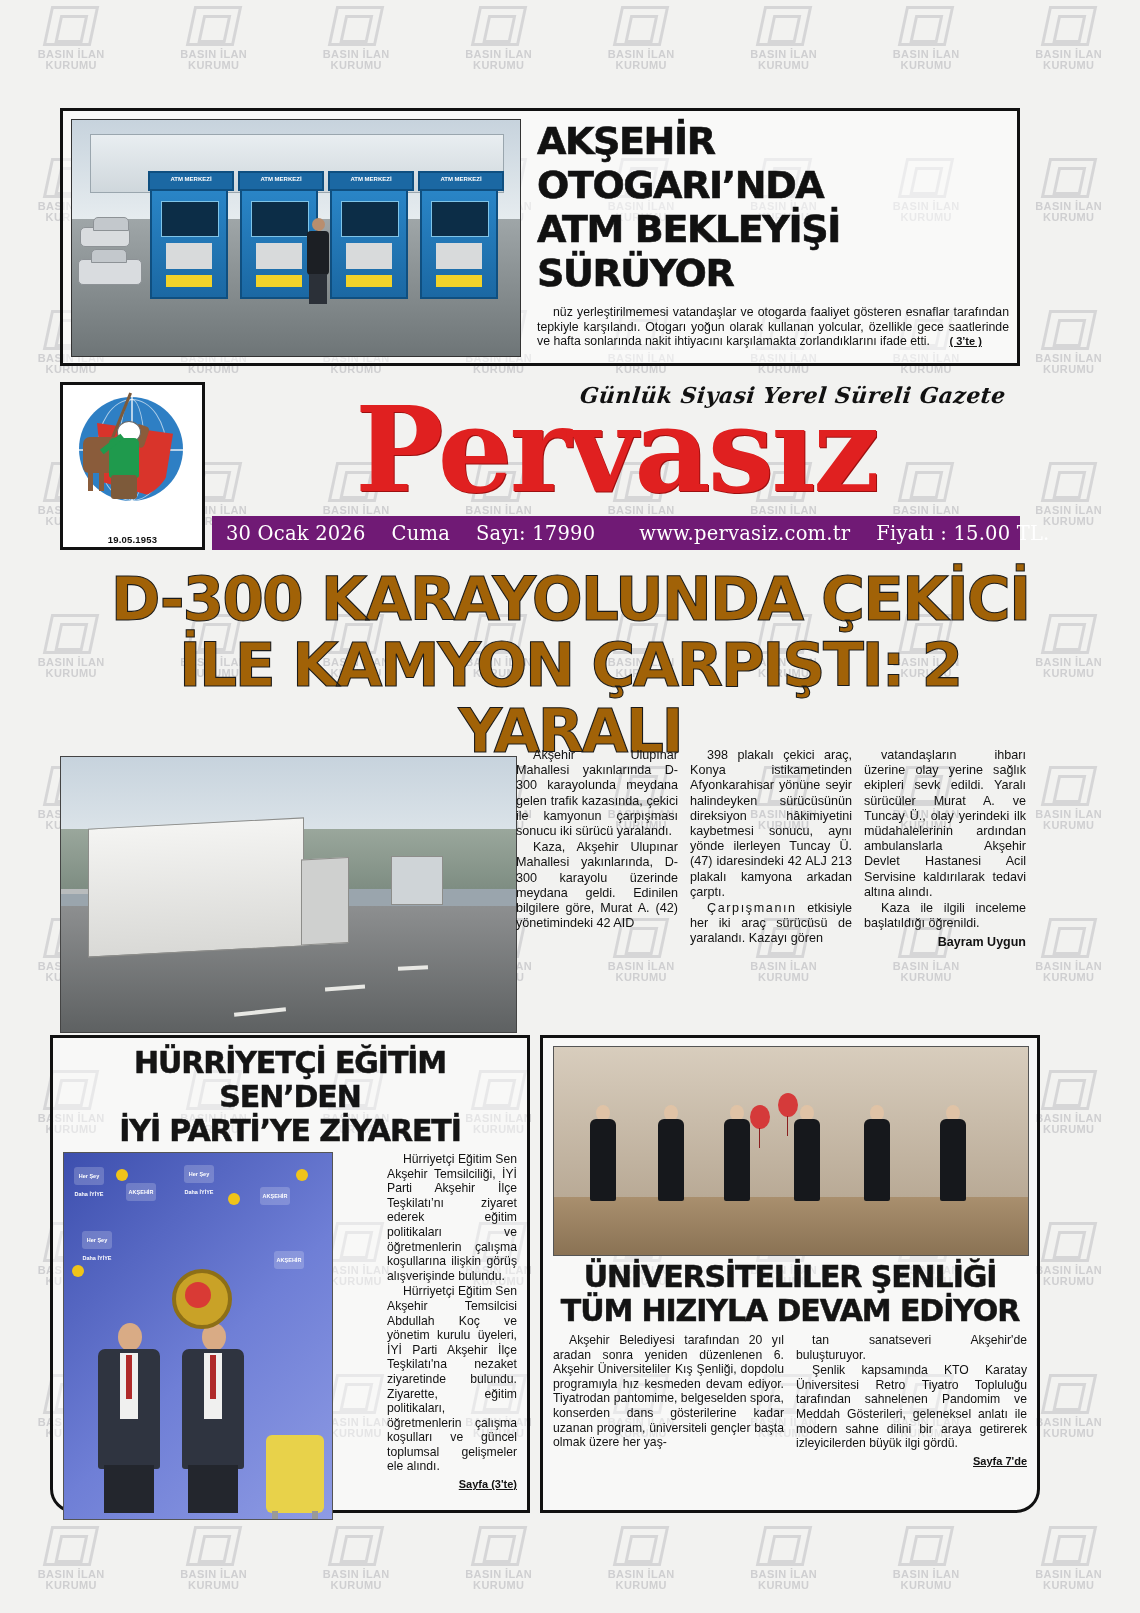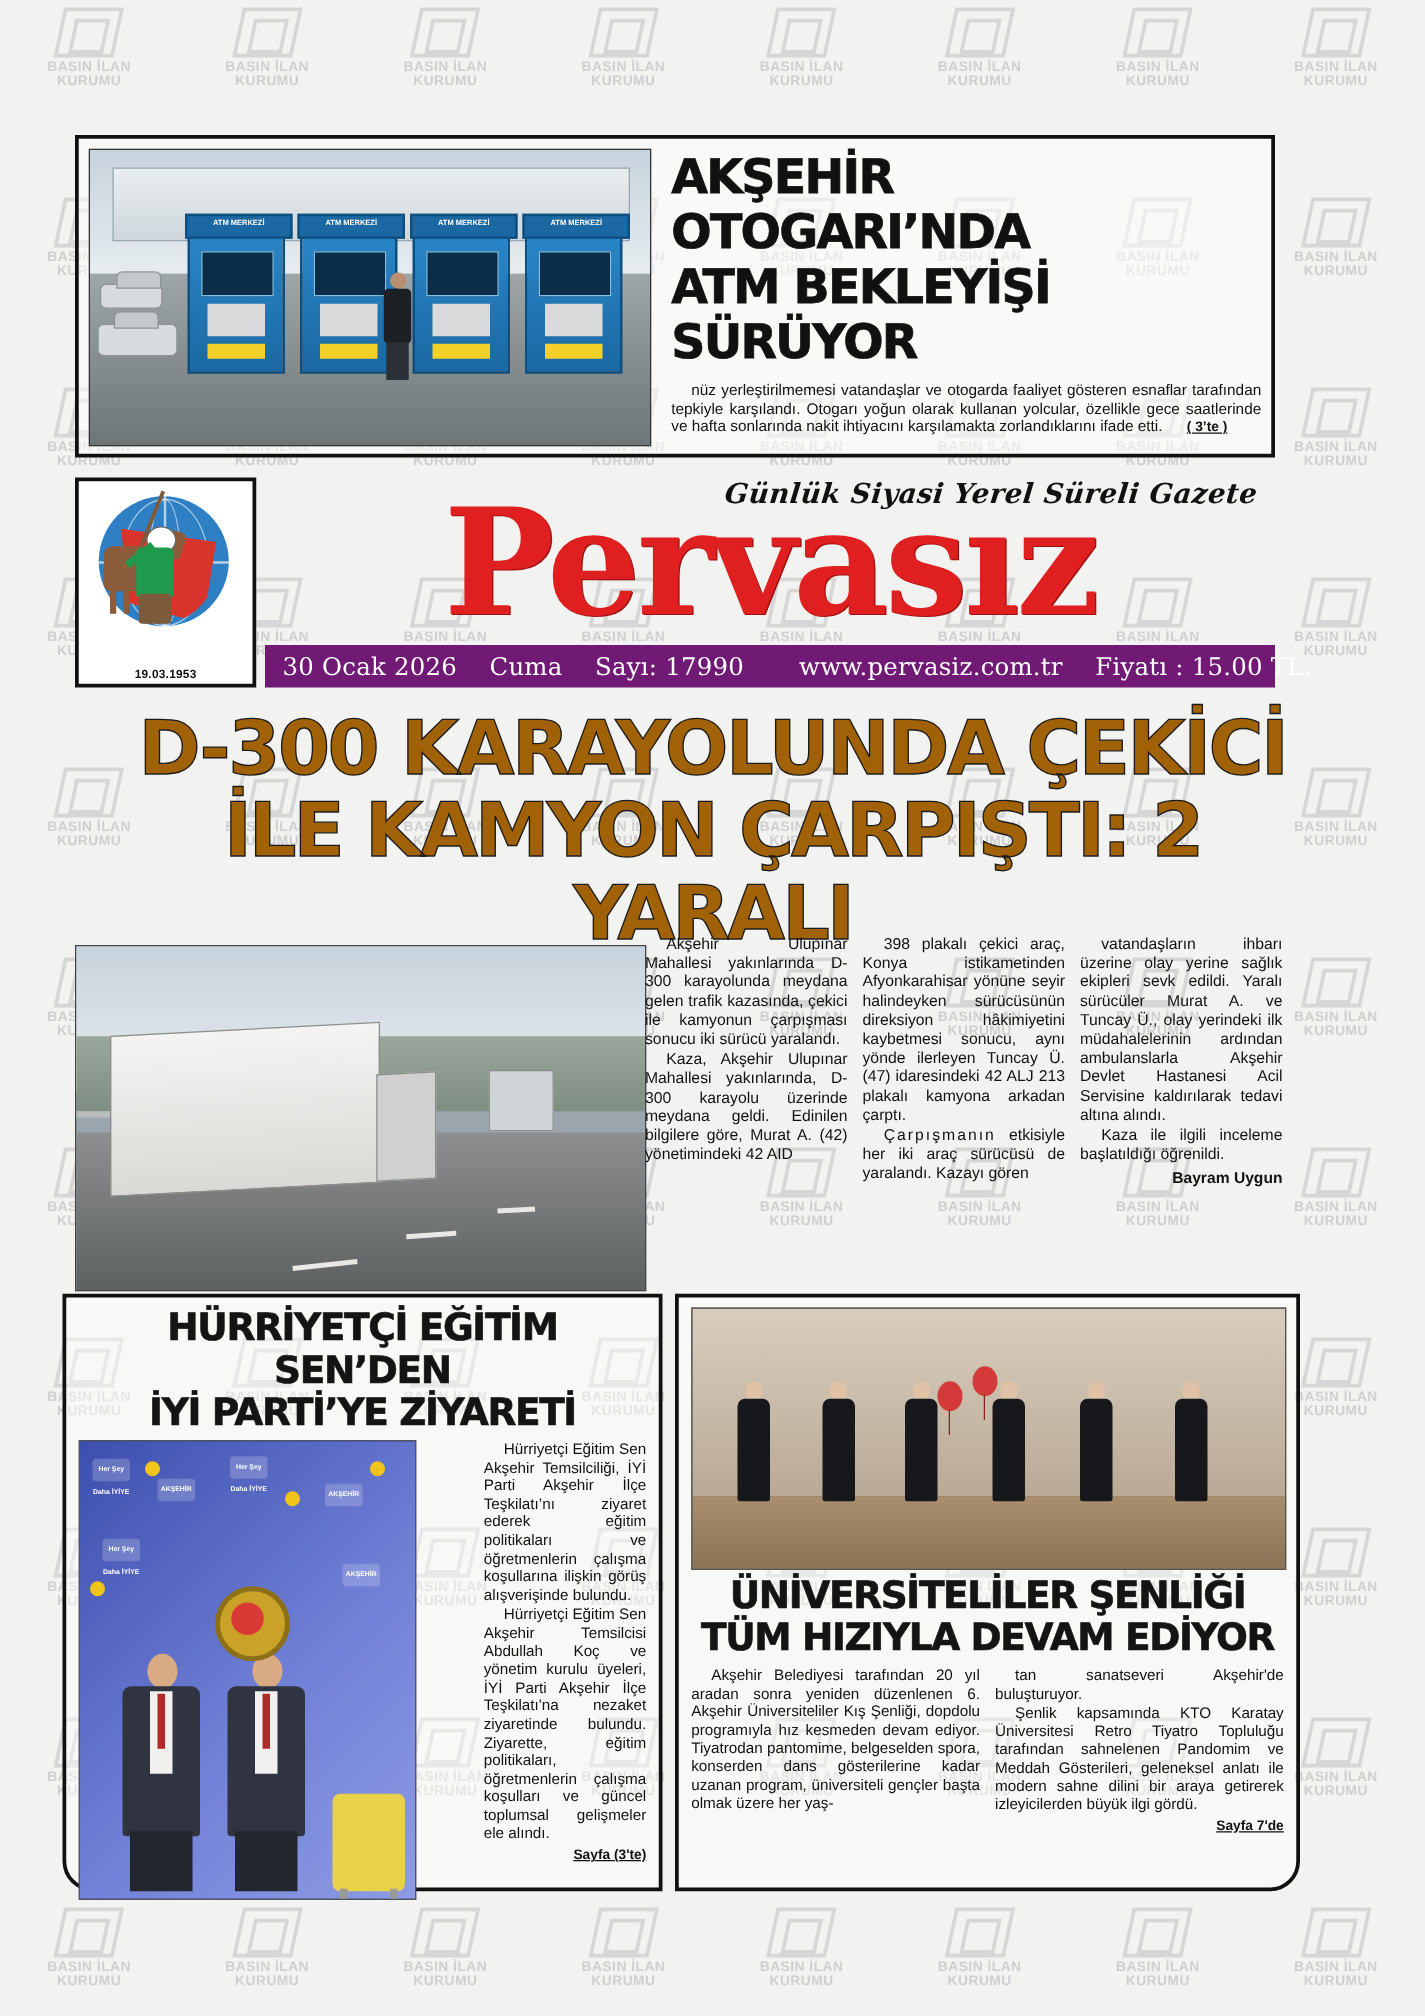--- a/index.html
+++ b/index.html
@@ -854,21 +854,21 @@
         <div class="l2"></div>
         <div class="l3"></div>
         <div class="l4"></div>
       </div>
       <div class="figure">
         <div class="fig-head"></div>
         <div class="fig-body"></div>
         <div class="fig-arm"></div>
         <div class="fig-leg"></div>
       </div>
-      <div class="founded">19.03.1953</div>
+      <div class="founded">19.05.1953</div>
     </div>
 
     <div id="mastright">
       <div id="tagline">Günlük Siyasi Yerel Süreli Gazete</div>
       <div id="wordmark">Pervasız</div>
       <div id="infobar">
         <span class="seg">30 Ocak 2026</span>
         <span class="seg">Cuma</span>
         <span class="seg">Sayı: 17990</span>
         <span class="seg url">www.pervasiz.com.tr</span>

